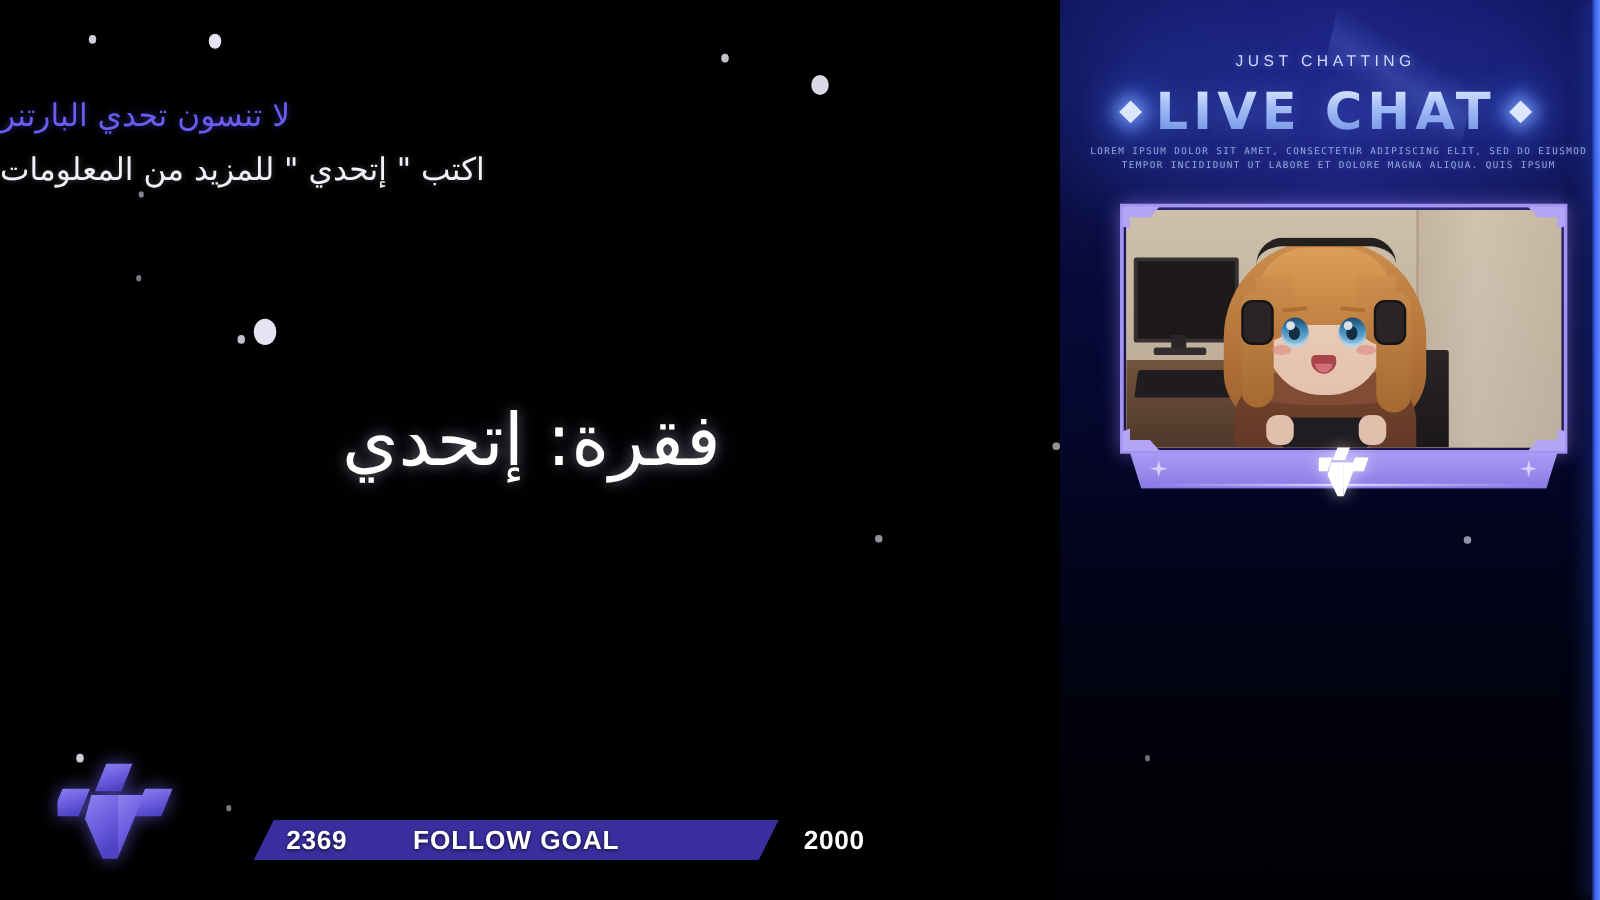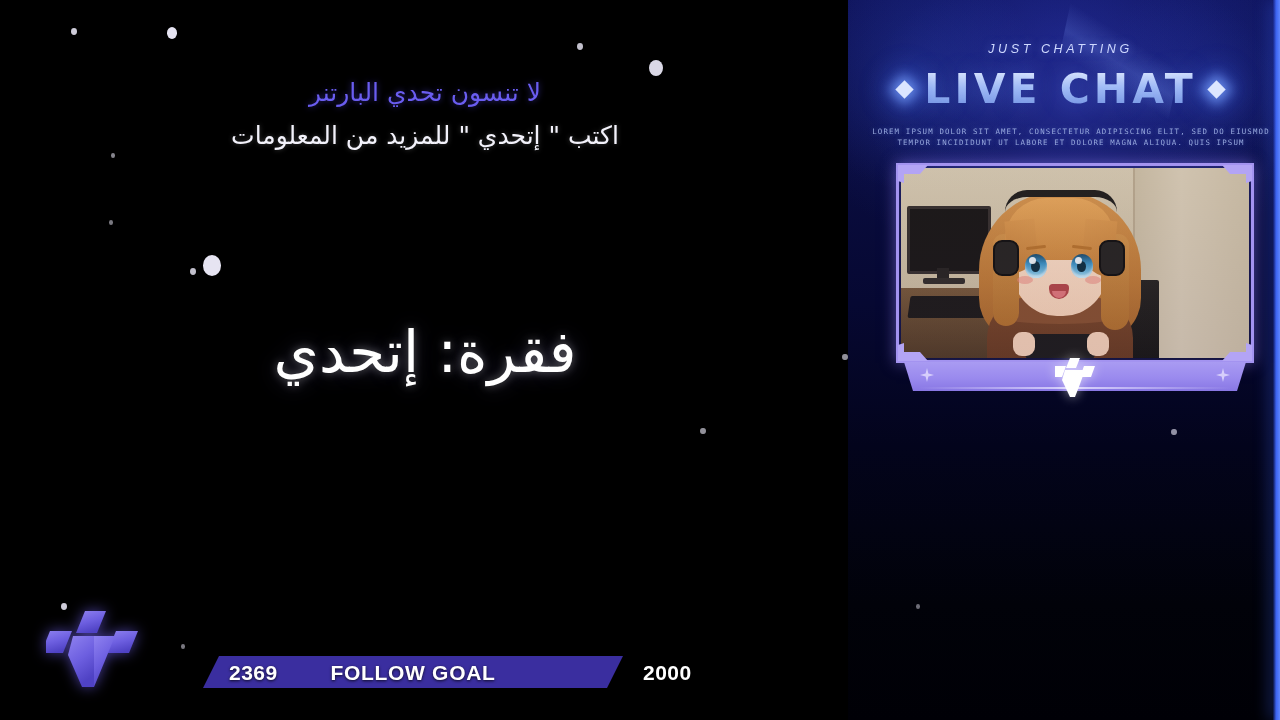--- a/index.html
+++ b/index.html
@@ -5,21 +5,21 @@
   html,body{margin:0;padding:0;background:#000;}
   body{width:1280px;height:720px;overflow:hidden;font-family:"Liberation Sans",sans-serif;}
 
   #stage{position:relative;width:1280px;height:720px;background:#000000;overflow:hidden;}
 
   
   #main-scene{position:absolute;left:0;top:0;width:850px;height:720px;background:#000000;overflow:hidden;}
 
   .particle{position:absolute;background:#f2f0ff;border-radius:50%;pointer-events:none;}
 
-  #announce-block{position:absolute;left:0;top:74px;width:850px;text-align:center;direction:rtl;}
+  #announce-block{position:absolute;left:0;top:74px;width:850px;text-align:left;direction:rtl;}
   #announce-line1{font-family:"DejaVu Sans","Liberation Sans",sans-serif;font-size:25px;color:#6a5df0;
     letter-spacing:0px;line-height:38px;text-shadow:0 0 6px rgba(90,76,240,.55);}
   #announce-line2{font-family:"DejaVu Sans","Liberation Sans",sans-serif;font-size:25px;color:#f3f2fb;
     line-height:40px;margin-top:4px;text-shadow:0 0 5px rgba(255,255,255,.25);}
 
   #segment-title{position:absolute;left:0;top:318px;width:850px;text-align:center;direction:rtl;
     font-family:"DejaVu Sans","Liberation Serif",serif;font-size:58px;color:#ffffff;
     letter-spacing:1px;text-shadow:0 0 10px rgba(255,255,255,.35),0 0 22px rgba(150,140,255,.25);}
 
   
@@ -54,36 +54,36 @@
     background:radial-gradient(circle,rgba(40,60,180,.26) 0%,rgba(12,18,90,0) 70%);}
   #streak{position:absolute;left:212px;top:-36px;width:120px;height:190px;
     background:linear-gradient(200deg,rgba(120,150,255,0) 40%,rgba(130,160,255,.20) 52%,rgba(120,150,255,0) 62%);
     transform:rotate(12deg);pointer-events:none;}
   #edge-glow{position:absolute;right:0;top:0;width:7px;height:720px;
     background:linear-gradient(90deg,rgba(40,70,220,.25) 0%,#3c63f0 45%,#5f86ff 100%);
     box-shadow:-2px 0 16px rgba(60,99,240,.55);}
 
   #panel-head{position:absolute;left:0;top:42px;width:425px;text-align:center;}
   #panel-kicker{font-size:12.5px;letter-spacing:3.6px;color:#cfd9ff;font-weight:500;
-    text-shadow:0 0 8px rgba(130,160,255,.6);font-style:italic;}
+    text-shadow:0 0 8px rgba(130,160,255,.6);}
 
   #title-row{position:relative;margin-top:7px;height:52px;display:flex;align-items:center;
     justify-content:center;gap:13px;}
   .title-diamond{width:13px;height:13px;background:#dce6ff;transform:rotate(45deg);flex:none;
     box-shadow:0 0 12px 5px rgba(120,160,255,.75),0 0 26px 10px rgba(70,110,240,.45);}
   #panel-title{font-family:"DejaVu Sans","Liberation Sans",sans-serif;font-size:41px;font-weight:bold;
     letter-spacing:4px;color:#b9cdf6;line-height:1;
     background:linear-gradient(180deg,#e8f0ff 0%,#a9c2f5 45%,#6f8fe0 100%);
     -webkit-background-clip:text;background-clip:text;color:transparent;
     text-shadow:0 0 22px rgba(110,150,255,.35);}
   #title-glow{position:absolute;left:50%;top:50%;width:330px;height:82px;transform:translate(-50%,-50%);
     background:radial-gradient(ellipse,rgba(80,120,255,.30) 0%,rgba(40,60,180,0) 70%);
     pointer-events:none;z-index:-1;}
 
-  #panel-sub{margin-top:11px;font-family:"DejaVu Sans Mono","Liberation Mono",monospace;font-size:7.4px;
+  #panel-sub{font-family:"DejaVu Sans Mono","Liberation Mono",monospace;font-size:7.4px;
     letter-spacing:1.15px;line-height:11px;color:#97a8dd;text-shadow:0 0 5px rgba(110,140,235,.45);padding-left:21px;}
 
   
   #webcam{position:absolute;left:896px;top:163px;width:358px;height:228px;}
   #cam-outer{position:absolute;left:0;top:0;width:358px;height:200px;border:3px solid #a393f0;
     box-sizing:border-box;box-shadow:0 0 14px rgba(150,130,250,.55),inset 0 0 8px rgba(140,120,245,.35);}
   #cam-video{position:absolute;left:5px;top:5px;width:348px;height:190px;overflow:hidden;background:#c9b99f;}
 
   
   .room-wall{position:absolute;left:0;top:0;width:348px;height:190px;

